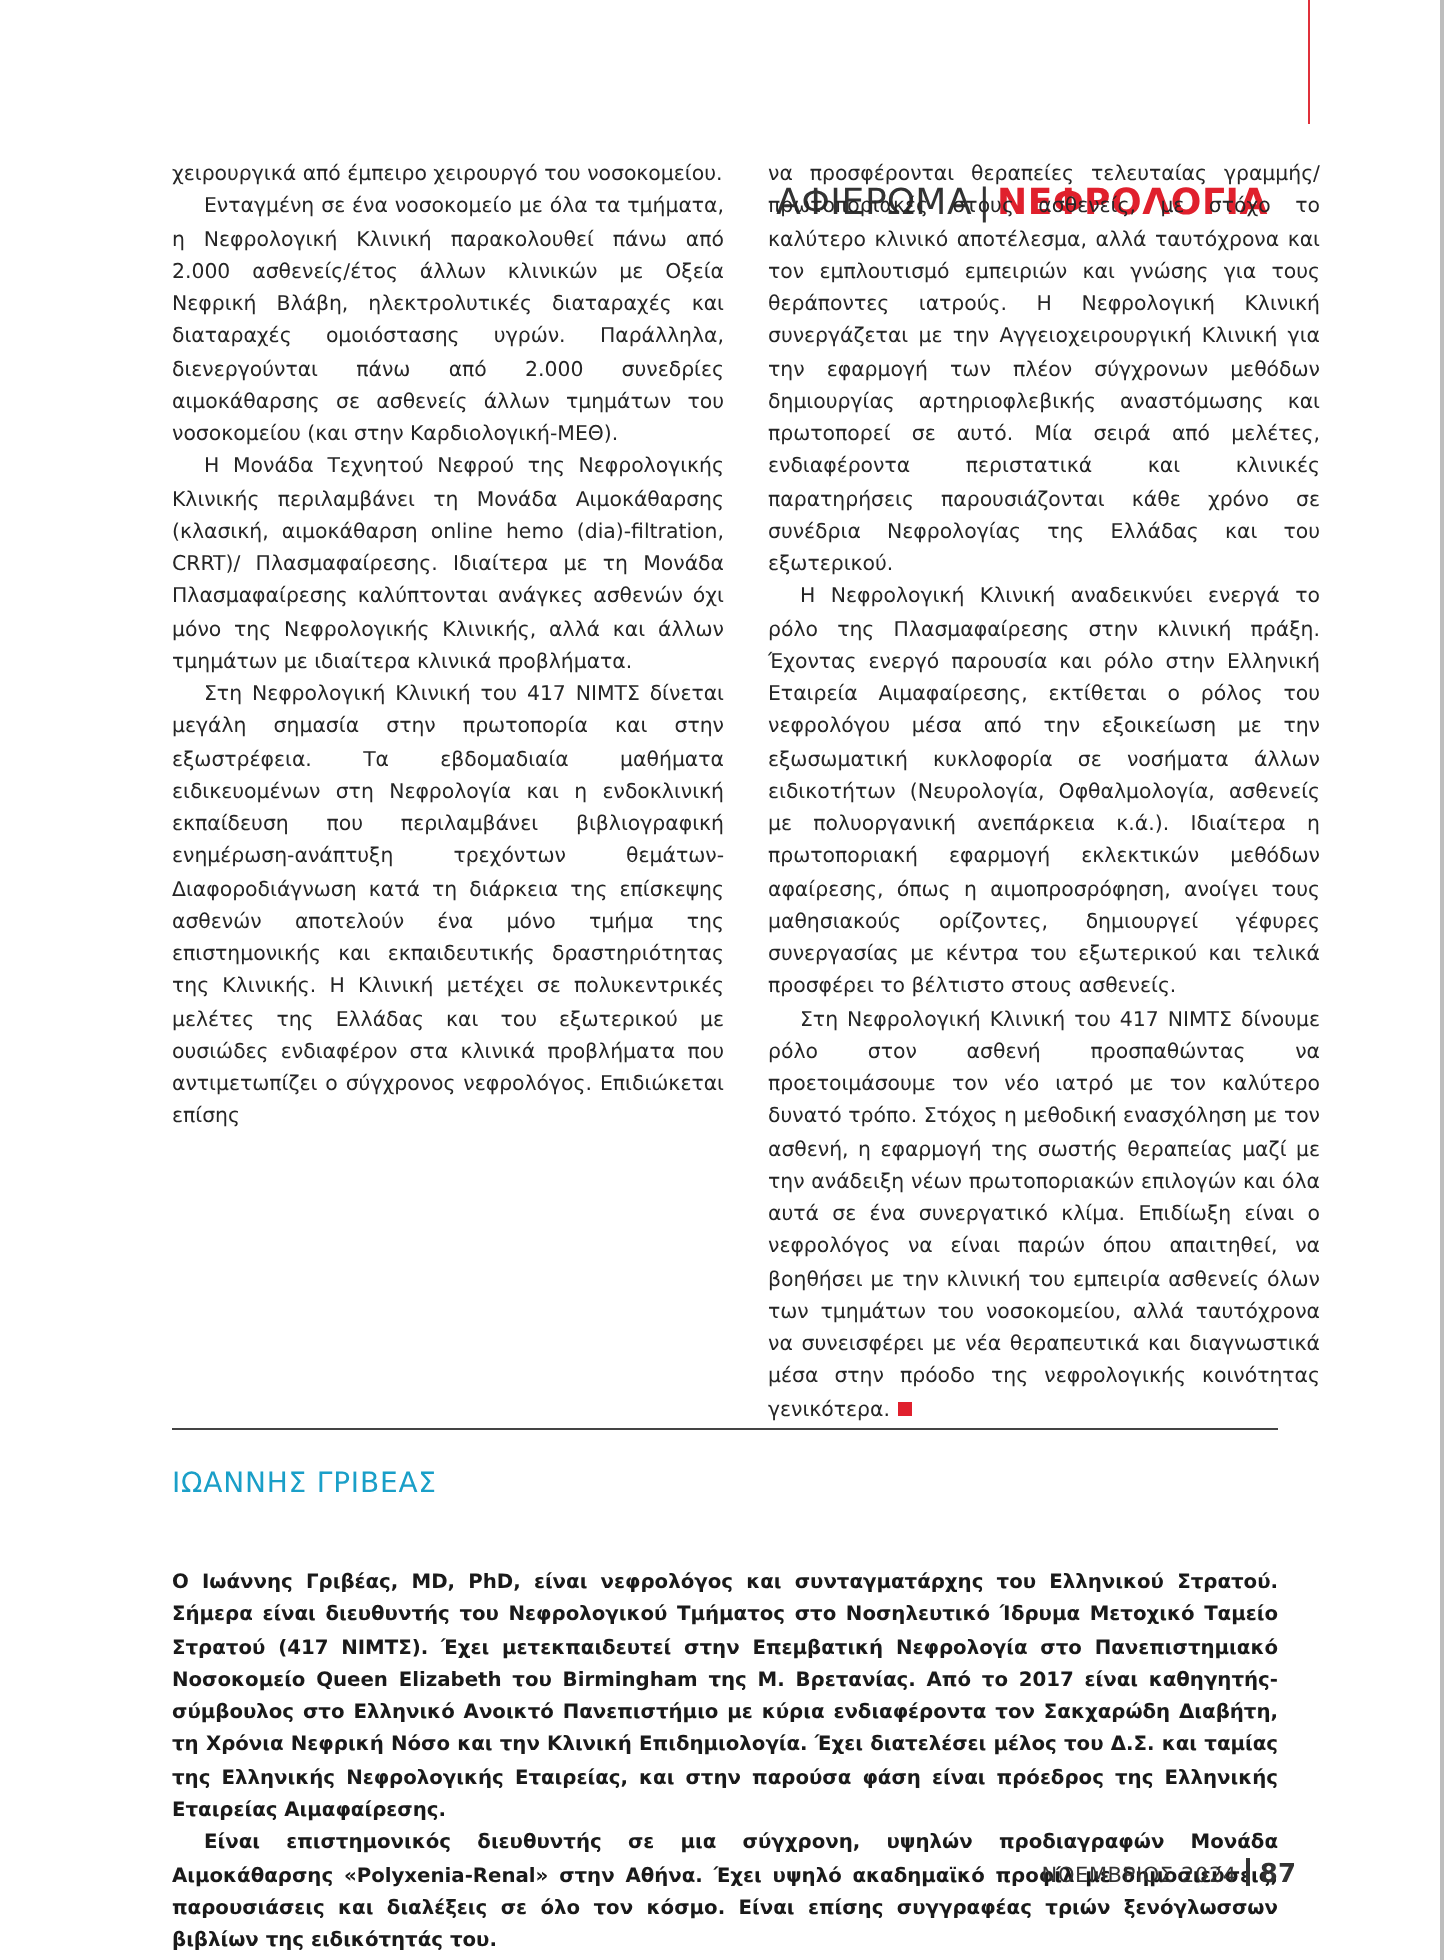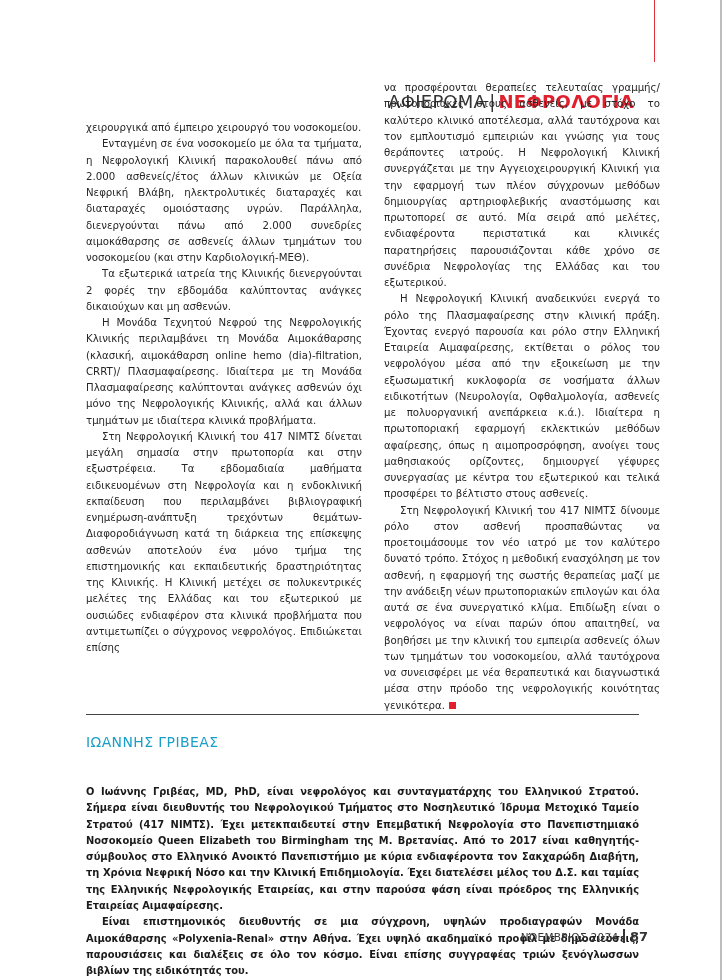--- a/index.html
+++ b/index.html
@@ -12,21 +12,21 @@
   .header {
     position: absolute; right: 88px; top: 46px; font-size: 18px; letter-spacing: 0.3px;
     white-space: nowrap; color: #333; margin-top: 45px;
   }
   .header .sep { color: #333; margin: 0 3px; }
   .header .section { color: #e0202d; font-weight: bold; }
   .col {
     position: absolute; top: 80px; width: 276px;
     font-size: 10.2px; line-height: 16.25px; text-align: justify; color: #262626;
   }
-  .col.left { left: 86px; margin-top: 40px; }
+  .col.left { left: 86px; }
   .col.right { left: 384px; }
   .col p { margin: 0; text-indent: 16px; hyphens: auto; }
   .col p.first { text-indent: 0; }
   .end-mark { display: inline-block; width: 7px; height: 7px; background: #e0202d; margin-left: 4px; vertical-align: 0; }
   .bio-rule { position: absolute; left: 86px; top: 714px; width: 553px; height: 1px; background: #444; }
   .bio-name {
     position: absolute; left: 86px; top: 734px; font-size: 14px; letter-spacing: 0.4px; color: #1a9fc8;
   }
   .bio {
     position: absolute; left: 86px; top: 784px; width: 553px;
@@ -47,21 +47,20 @@
 <div class="page-border"></div>
 <div class="top-rule"></div>
 
 <div class="header">
   <span>ΑΦΙΕΡΩΜΑ</span><span class="sep">|</span><span class="section">ΝΕΦΡΟΛΟΓΙΑ</span>
 </div>
 
 <div class="col left">
   <p class="first">χειρουργικά από έμπειρο χειρουργό του νοσοκομείου.</p>
   <p>Ενταγμένη σε ένα νοσοκομείο με όλα τα τμήματα, η Νεφρολογική Κλινική παρακολουθεί πάνω από 2.000 ασθενείς/έτος άλλων κλινικών με Οξεία Νεφρική Βλάβη, ηλεκτρολυτικές διαταραχές και διαταραχές ομοιόστασης υγρών. Παράλληλα, διενεργούνται πάνω από 2.000 συνεδρίες αιμοκάθαρσης σε ασθενείς άλλων τμημάτων του νοσοκομείου (και στην Καρδιολογική-ΜΕΘ).</p>
-  <p>Τα εξωτερικά ιατρεία της Κλινικής διενεργούνται 2 φορές την εβδομάδα καλύπτοντας ανάγκες δικαιούχων και μη ασθενών.</p>
   <p>Η Μονάδα Τεχνητού Νεφρού της Νεφρολογικής Κλινικής περιλαμβάνει τη Μονάδα Αιμοκάθαρσης (κλασική, αιμοκάθαρση online hemo (dia)-filtration, CRRT)/ Πλασμαφαίρεσης. Ιδιαίτερα με τη Μονάδα Πλασμαφαίρεσης καλύπτονται ανάγκες ασθενών όχι μόνο της Νεφρολογικής Κλινικής, αλλά και άλλων τμημάτων με ιδιαίτερα κλινικά προβλήματα.</p>
   <p>Στη Νεφρολογική Κλινική του 417 ΝΙΜΤΣ δίνεται μεγάλη σημασία στην πρωτοπορία και στην εξωστρέφεια. Τα εβδομαδιαία μαθήματα ειδικευομένων στη Νεφρολογία και η ενδοκλινική εκπαίδευση που περιλαμβάνει βιβλιογραφική ενημέρωση-ανάπτυξη τρεχόντων θεμάτων-Διαφοροδιάγνωση κατά τη διάρκεια της επίσκεψης ασθενών αποτελούν ένα μόνο τμήμα της επιστημονικής και εκπαιδευτικής δραστηριότητας της Κλινικής. Η Κλινική μετέχει σε πολυκεντρικές μελέτες της Ελλάδας και του εξωτερικού με ουσιώδες ενδιαφέρον στα κλινικά προβλήματα που αντιμετωπίζει ο σύγχρονος νεφρολόγος. Επιδιώκεται επίσης</p>
 </div>
 
 <div class="col right">
   <p class="first">να προσφέρονται θεραπείες τελευταίας γραμμής/ πρωτοποριακές στους ασθενείς, με στόχο το καλύτερο κλινικό αποτέλεσμα, αλλά ταυτόχρονα και τον εμπλουτισμό εμπειριών και γνώσης για τους θεράποντες ιατρούς. Η Νεφρολογική Κλινική συνεργάζεται με την Αγγειοχειρουργική Κλινική για την εφαρμογή των πλέον σύγχρονων μεθόδων δημιουργίας αρτηριοφλεβικής αναστόμωσης και πρωτοπορεί σε αυτό. Μία σειρά από μελέτες, ενδιαφέροντα περιστατικά και κλινικές παρατηρήσεις παρουσιάζονται κάθε χρόνο σε συνέδρια Νεφρολογίας της Ελλάδας και του εξωτερικού.</p>
   <p>Η Νεφρολογική Κλινική αναδεικνύει ενεργά το ρόλο της Πλασμαφαίρεσης στην κλινική πράξη. Έχοντας ενεργό παρουσία και ρόλο στην Ελληνική Εταιρεία Αιμαφαίρεσης, εκτίθεται ο ρόλος του νεφρολόγου μέσα από την εξοικείωση με την εξωσωματική κυκλοφορία σε νοσήματα άλλων ειδικοτήτων (Νευρολογία, Οφθαλμολογία, ασθενείς με πολυοργανική ανεπάρκεια κ.ά.). Ιδιαίτερα η πρωτοποριακή εφαρμογή εκλεκτικών μεθόδων αφαίρεσης, όπως η αιμοπροσρόφηση, ανοίγει τους μαθησιακούς ορίζοντες, δημιουργεί γέφυρες συνεργασίας με κέντρα του εξωτερικού και τελικά προσφέρει το βέλτιστο στους ασθενείς.</p>
   <p><span>Στη Νεφρολογική Κλινική του 417 ΝΙΜΤΣ δίνουμε ρόλο στον ασθενή προσπαθώντας να προετοιμάσουμε τον νέο ιατρό με τον καλύτερο δυνατό τρόπο. Στόχος η μεθοδική ενασχόληση με τον ασθενή, η εφαρμογή της σωστής θεραπείας μαζί με την ανάδειξη νέων πρωτοποριακών επιλογών και όλα αυτά σε ένα συνεργατικό κλίμα. Επιδίωξη είναι ο νεφρολόγος να είναι παρών όπου απαιτηθεί, να βοηθήσει με την κλινική του εμπειρία ασθενείς όλων των τμημάτων του νοσοκομείου, αλλά ταυτόχρονα να συνεισφέρει με νέα θεραπευτικά και διαγνωστικά μέσα στην πρόοδο της νεφρολογικής κοινότητας γενικότερα.</span><span class="end-mark"></span></p>
 </div>
 

